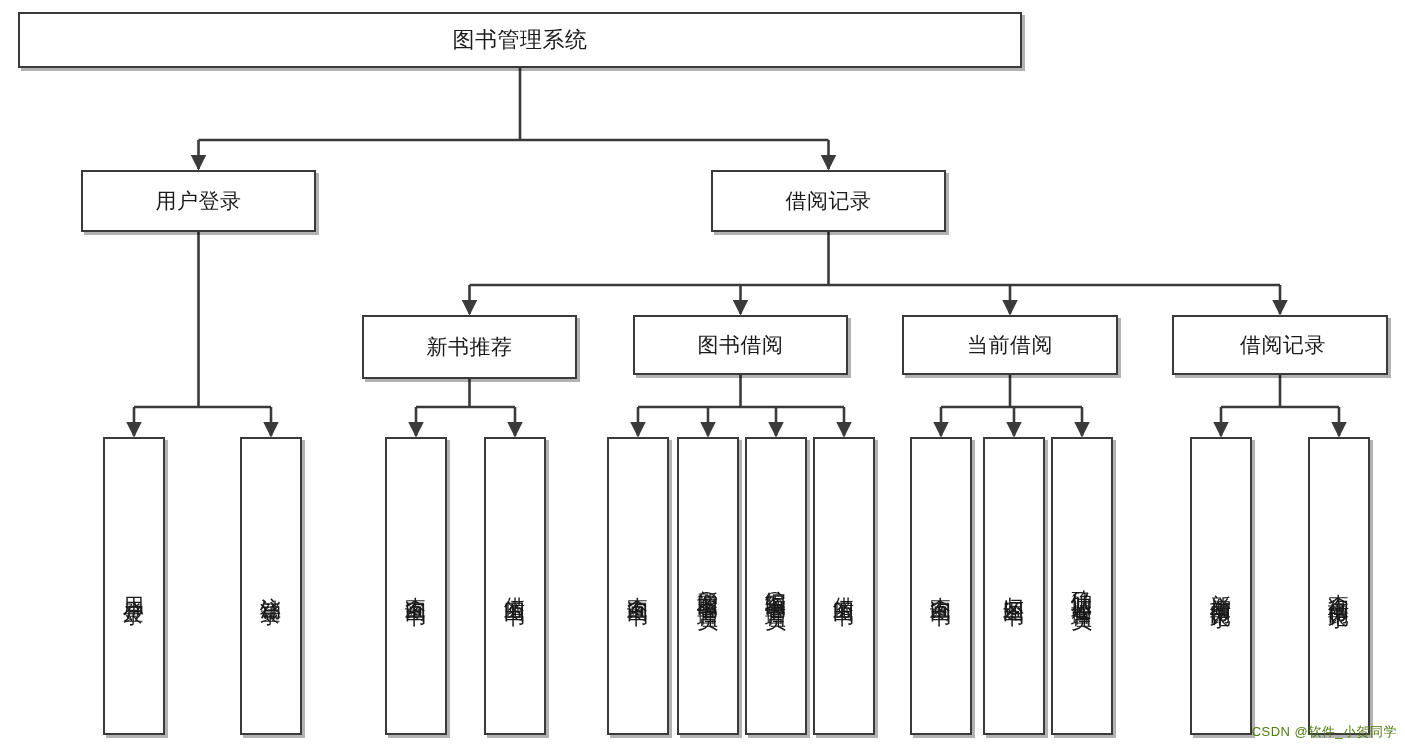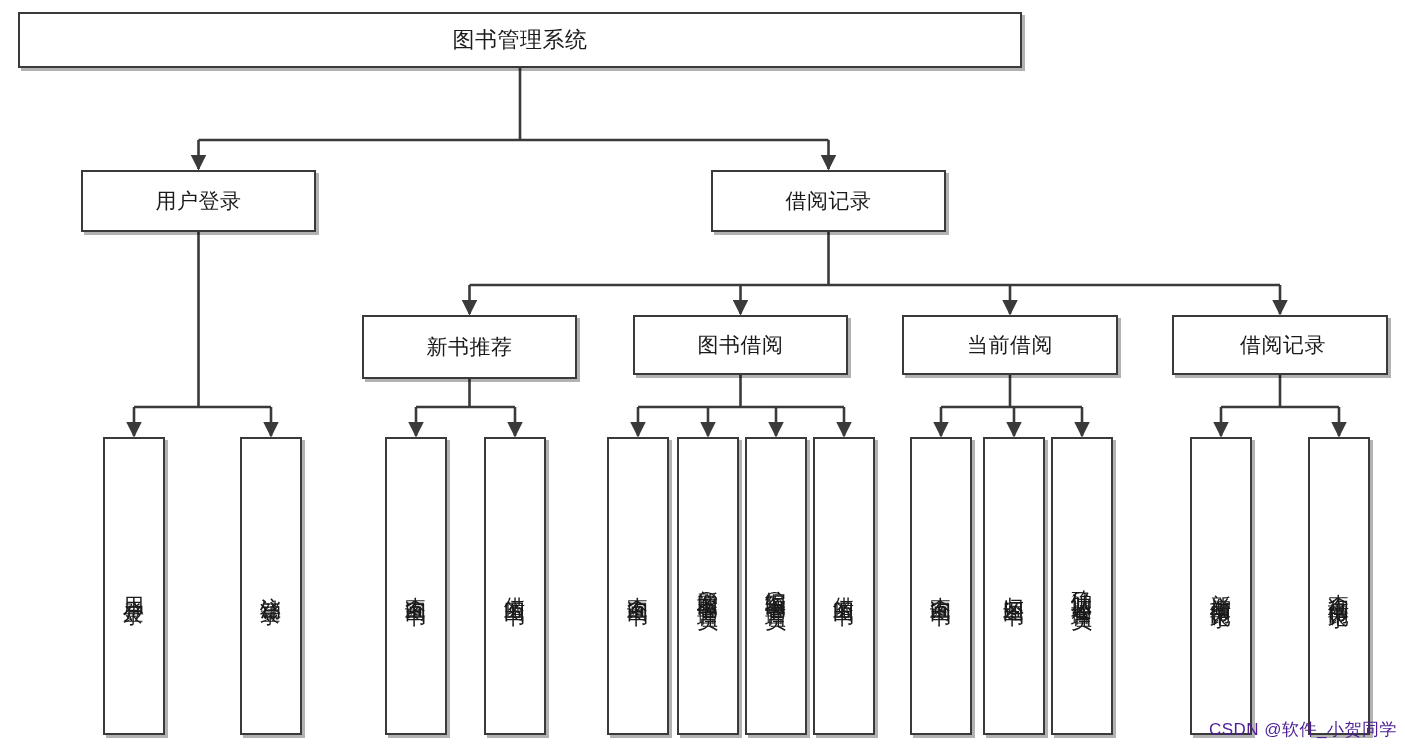--- a/index.html
+++ b/index.html
@@ -59,22 +59,22 @@
     display: block;
     white-space: pre-line;
   }
   .node.vertical .label {
     white-space: nowrap;
   }
   #watermark {
     position: absolute;
     right: 8px;
     bottom: 6px;
-    font-size: 17px;
-    color: #4c1d95;
+    font-size: 13px;
+    color: #4d7c0f;
     letter-spacing: 0.5px;
     user-select: none;
   }
 </style>
 </head>
 <body>
 
 <div id="diagram">
 
   <svg id="connectors" viewBox="0 0 1405 747" width="1405" height="747" aria-hidden="true">

